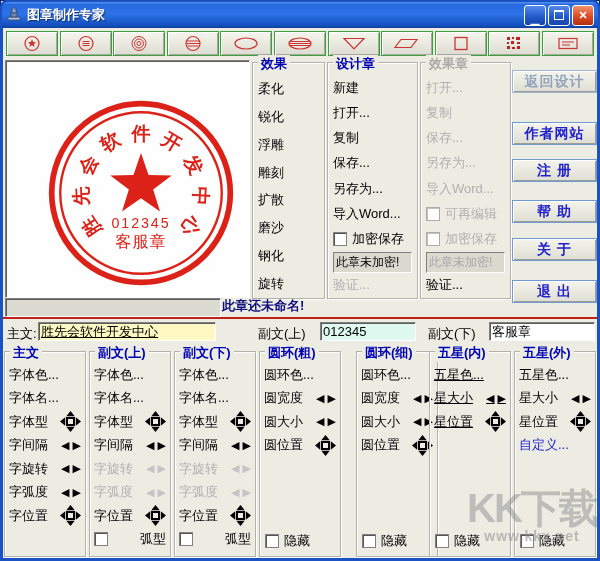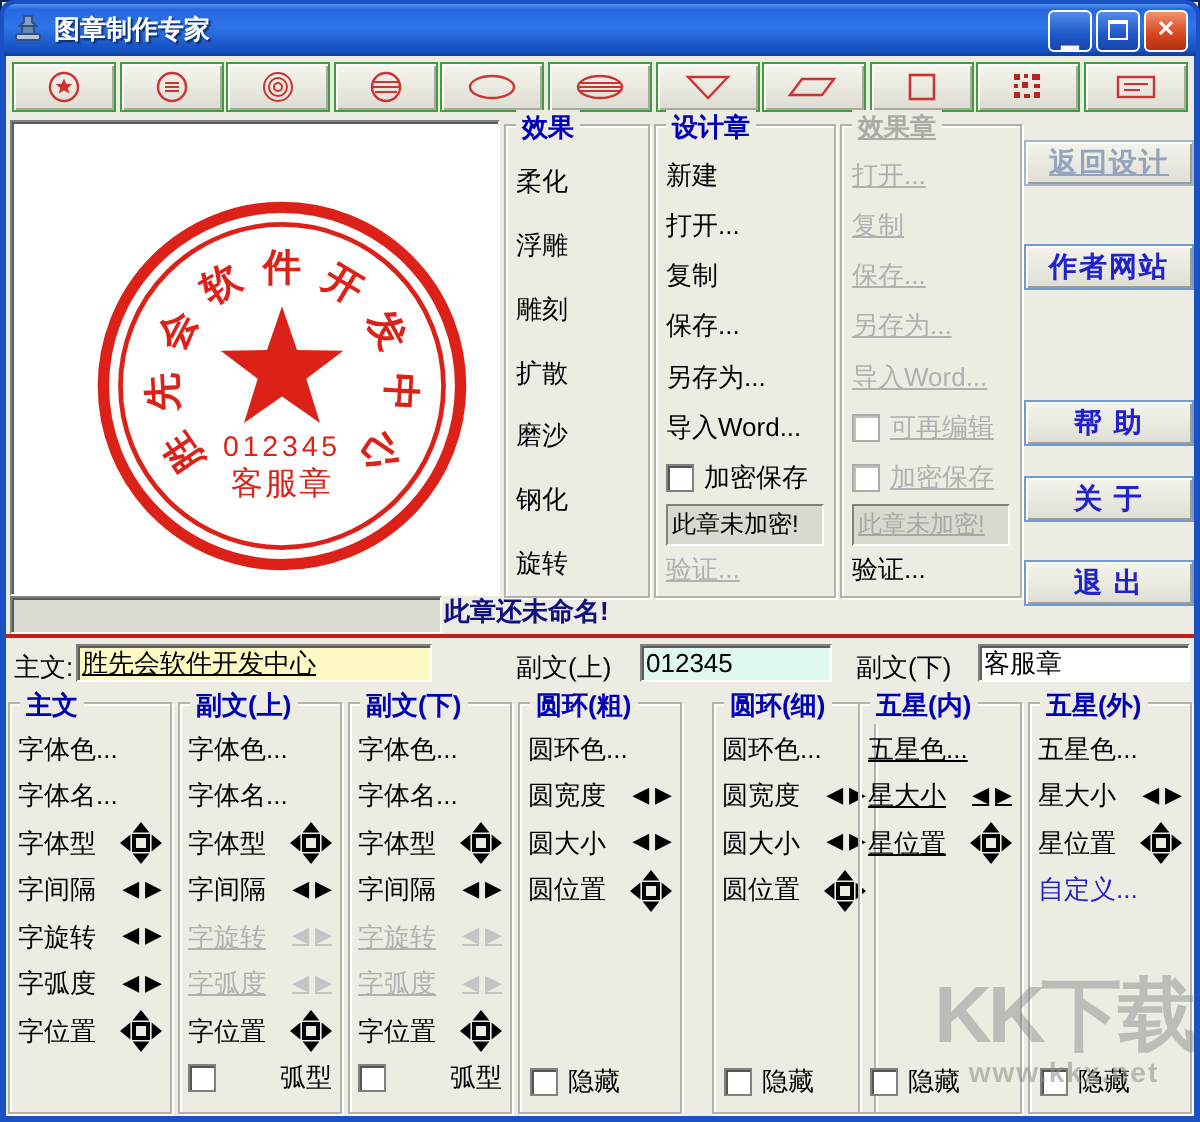--- a/index.html
+++ b/index.html
@@ -35,21 +35,21 @@
   .gbox{position:absolute;border:1px solid #B2B2AA;box-shadow:1px 1px 0 #fff, inset 1px 1px 0 #fff;}
   .legend{position:absolute;top:-8px;left:5px;background:#ECECE3;padding:0 3px;font-size:13px;
     font-weight:bold;color:#0000B4;white-space:nowrap;}
   .legend.dis{color:#ABABA8;}
   .fxpanel{left:252px;top:62px;width:71px;height:235px;}
   .dspanel{left:327px;top:62px;width:89px;height:235px;}
   .espanel{left:420px;top:62px;width:89px;height:235px;}
   .vlist{display:flex;flex-direction:column;height:calc(100% - 12px);padding:12px 5px 2px;}
   .vlist>*{flex:1;display:flex;align-items:center;font-size:13px;color:#000;}
   .cmd{cursor:default;white-space:nowrap;}
-  .dis, .cmd.dis{color:#B0B0B0;text-decoration:underline;}
+  .dis, .cmd.dis{color:#B0B0B0;}
   .cbrow{display:flex;align-items:center;gap:5px;white-space:nowrap;}
   .cb{width:12px;height:12px;background:#fff;border:1px solid #808080;box-shadow:inset 1px 1px 0 #555;flex:0 0 auto;}
   .cb.dis{border-color:#ABABAB;box-shadow:inset 1px 1px 0 #c0c0c0;}
   .statusfield{background:#D9D9D0;border:1px solid #808080;border-right-color:#fff;border-bottom-color:#fff;
     font-size:12px;padding:1px 2px;white-space:nowrap;overflow:hidden;align-self:stretch;max-height:17px;}
   .statusfield.dis{color:#A8A8A8;}
   
   .sbtn{position:absolute;left:512px;width:83px;height:21px;border:1px solid #6F9BD2;
     background:linear-gradient(#F4F4EC,#DEDED4);box-shadow:inset 1px 1px 0 #fff,inset -1px -1px 0 #9d9d95;
     display:flex;align-items:center;justify-content:center;font-size:14px;font-weight:bold;color:#2222CC;
@@ -201,20 +201,21 @@
           <polygon points="100,58 107.9,81.1 132.3,81.5 112.8,96.2 120,119.5 100,105.5 80,119.5 87.2,96.2 67.7,81.5 92.1,81.1" fill="#DC2218"></polygon>
           <text x="100" y="137" text-anchor="middle" font-size="15" fill="#DC2218" letter-spacing="2">012345</text>
           <text x="100" y="157" text-anchor="middle" font-size="17" fill="#DC2218" letter-spacing="1">客服章</text>
         </svg></div>
   </div>
 
   <div class="gbox fxpanel">
     <span class="legend">效果</span>
     <div class="vlist">
       <span class="cmd">柔化</span>
+      <span class="cmd">锐化</span>
       <span class="cmd">浮雕</span>
       <span class="cmd">雕刻</span>
       <span class="cmd">扩散</span>
       <span class="cmd">磨沙</span>
       <span class="cmd">钢化</span>
       <span class="cmd">旋转</span>
     </div>
   </div>
 
   <div class="gbox dspanel">
@@ -251,20 +252,21 @@
         <span class="cb dis"></span>
         <span>加密保存</span>
       </span>
       <span class="statusfield dis">此章未加密!</span>
       <span class="cmd">验证...</span>
     </div>
   </div>
 
   <div class="sbtn dis" style="top:70px">返回设计</div>
   <div class="sbtn" style="top:122px">作者网站</div>
+  <div class="sbtn" style="top:159px">注 册</div>
   <div class="sbtn" style="top:200px">帮 助</div>
   <div class="sbtn" style="top:238px">关 于</div>
   <div class="sbtn" style="top:280px">退 出</div>
 
   <input class="namefield" value="" style="">
   <span class="namestatus">此章还未命名!</span>
   <div class="redline"></div>
 
   <div class="inrow">
     <span class="lbl" style="left:7px">主文:</span>

